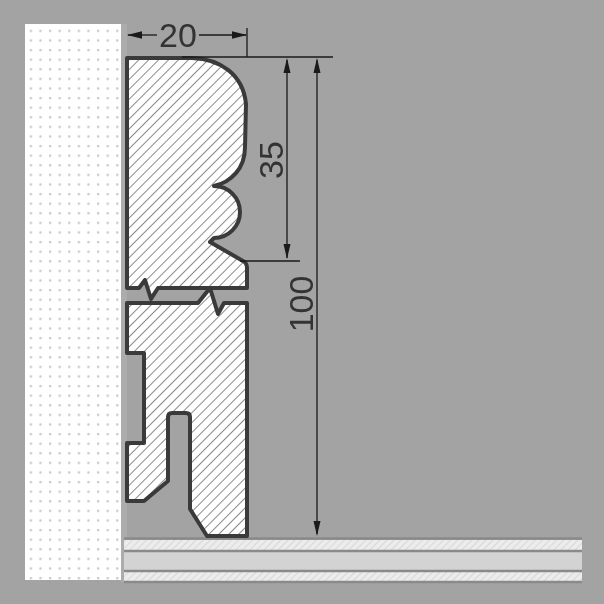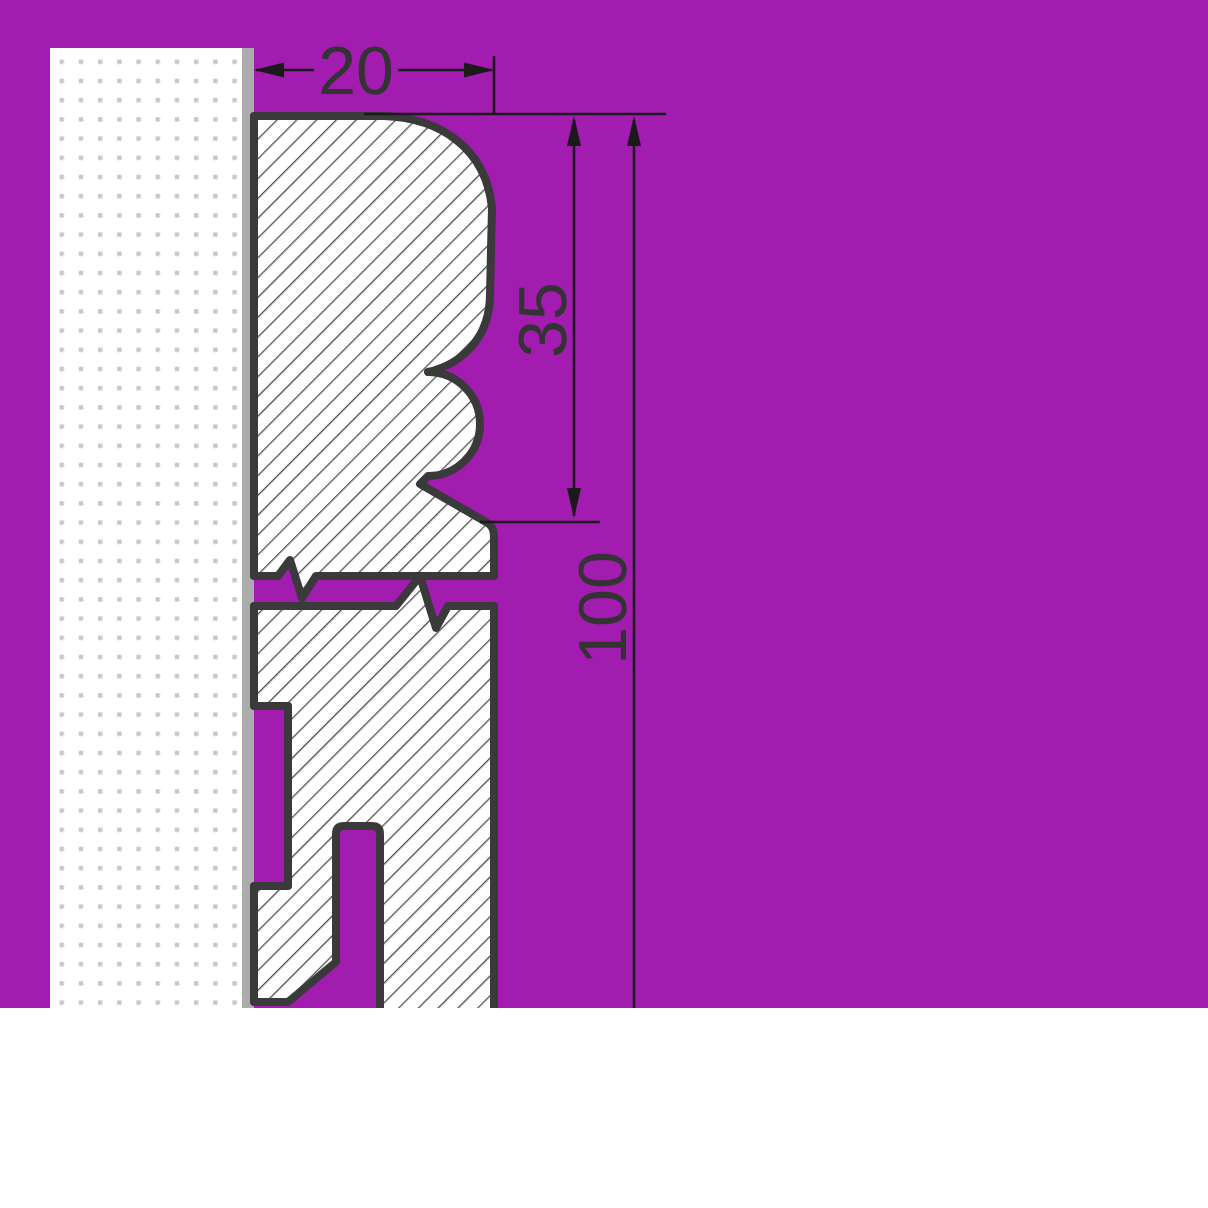--- a/index.html
+++ b/index.html
@@ -1,19 +1,19 @@
 <!DOCTYPE html>
 <html><head>
 <meta charset="utf-8">
 <style>
   html, body { margin: 0; padding: 0; background: #ffffff; }
   .stage {
-    width: 604px; height: 504px;
+    width: 604px; height: 604px;
     position: relative;
-    background: #a21caf;
+    background: #a3a3a3;
     font-family: "Liberation Sans", "DejaVu Sans", sans-serif;
     overflow: hidden;
   }
   svg { display: block; }
   text {
     font-family: "Liberation Sans", "DejaVu Sans", sans-serif;
     font-size: 34px;
     fill: #333333;
   }
 </style>

